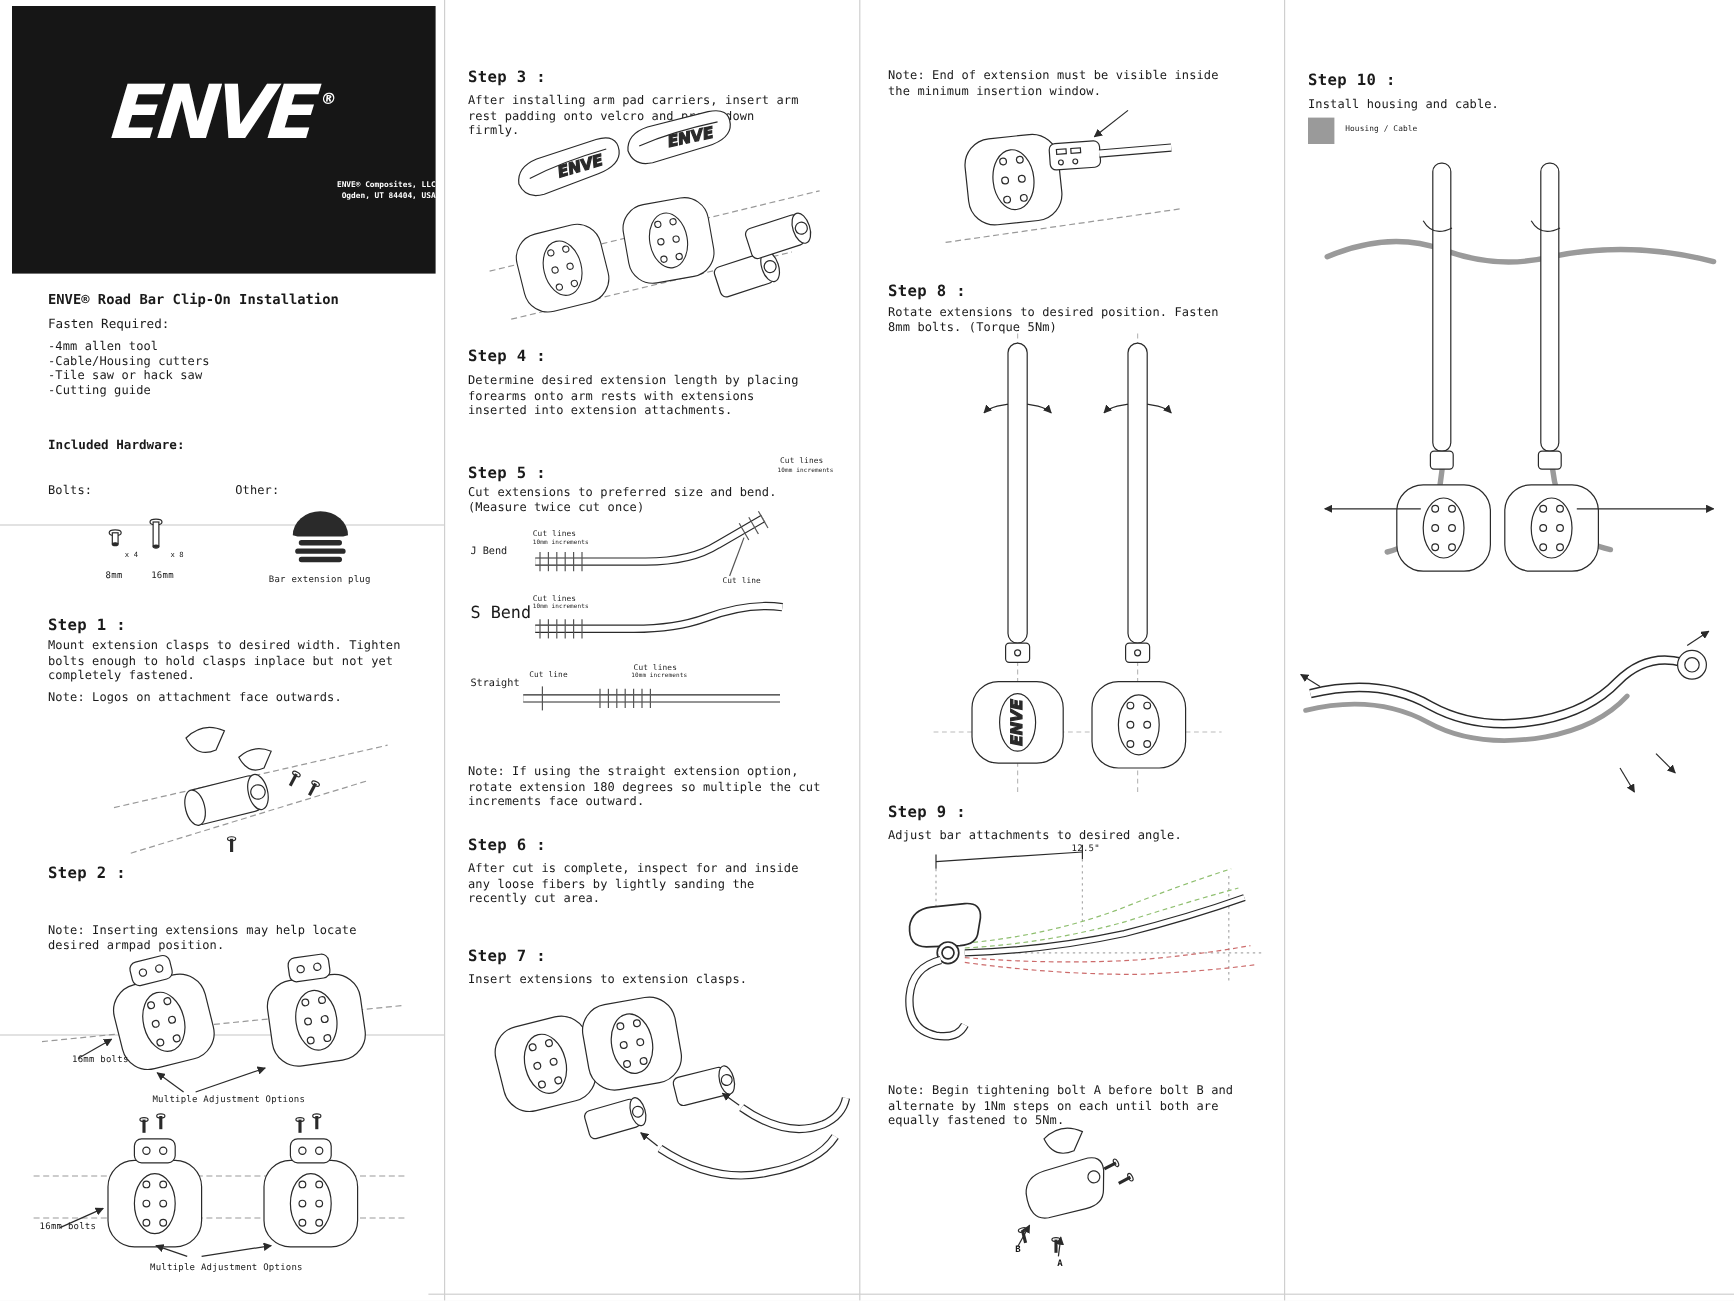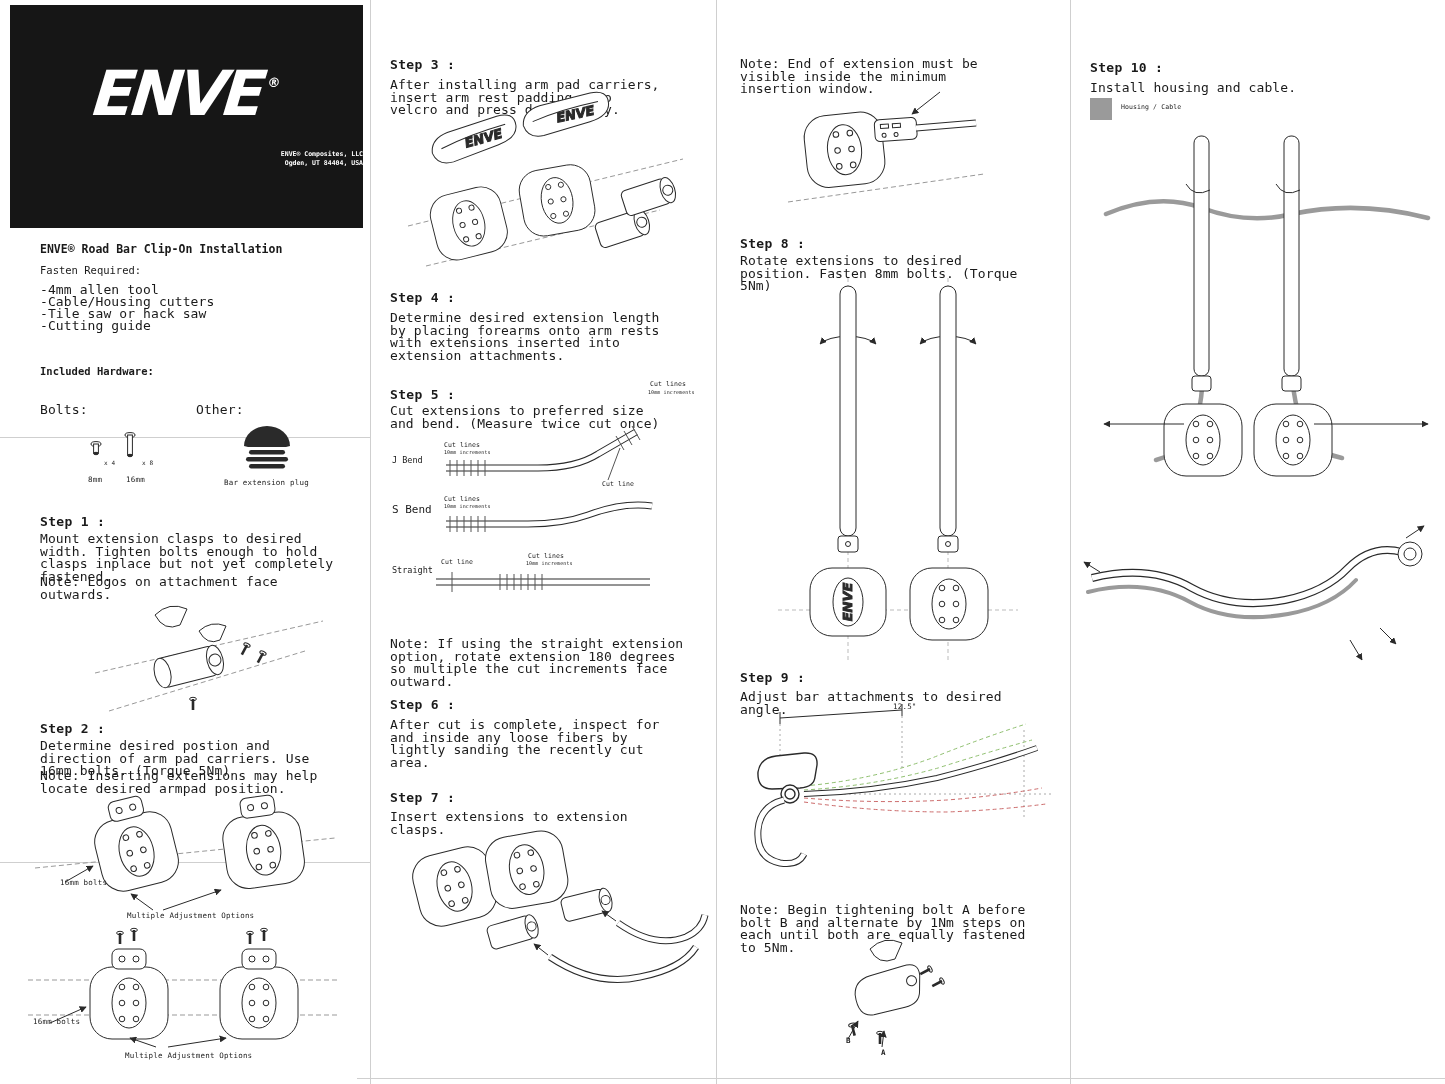--- a/index.html
+++ b/index.html
@@ -3,21 +3,21 @@
 <meta charset="utf-8">
 <style>
   *{margin:0;padding:0;box-sizing:border-box}
   html,body{background:#f5f5f5}
   .page{position:relative;width:1445px;height:1084px;background:#ffffff;
         font-family:"DejaVu Sans Mono","Liberation Mono",monospace;color:#1a1a1a;overflow:hidden}
   .abs{position:absolute}
   .vline{position:absolute;top:0;width:1px;height:1084px;background:#cfcfcf}
   .hline{position:absolute;height:1px;background:#cfcfcf}
   .step-h{font-size:13px;font-weight:bold;letter-spacing:.3px}
-  .body-t{font-size:13px;line-height:12.5px;letter-spacing:.1px}
+  .body-t{font-size:10px;line-height:12.5px;letter-spacing:.1px}
   .tiny{font-size:7.5px;letter-spacing:.2px}
   .micro{font-size:6px;letter-spacing:.1px;color:#222}
   .header-box{position:absolute;left:10px;top:5px;width:353px;height:223px;background:#161616;color:#fff}
   .logo{position:absolute;left:0;right:0;top:52px;text-align:center;
         font-family:"DejaVu Sans","Liberation Sans",sans-serif;font-weight:bold;font-style:italic;
         font-size:62px;letter-spacing:-4px;transform:skewX(-6deg)}
   .logo .reg{font-size:13px;vertical-align:28px;font-style:normal;letter-spacing:0;margin-left:4px}
   .company{position:absolute;left:0;right:0;top:145px;text-align:right;font-size:6.5px;line-height:9px;font-weight:bold}
   .legend-swatch{position:absolute;width:22px;height:22px;background:#9a9a9a}
   svg{overflow:visible;display:block}
@@ -122,21 +122,20 @@
         <ellipse cx="56" cy="15" rx="8" ry="15"></ellipse>
         <circle cx="56" cy="15" r="6" fill="none"></circle>
       </g>
     </g>
     <use href="#boltv" transform="translate(152,52) rotate(28)"></use>
     <use href="#boltv" transform="translate(168,60) rotate(28)"></use>
     <use href="#boltv" transform="translate(98,106)"></use>
   </svg>
 
   <div class="abs step-h" style="left:40px;top:721px">Step 2 :</div>
-  <div class="abs body-t" style="left:40px;top:740px;width:300px">Determine desired postion and direction of arm pad carriers. Use 16mm bolts. (Torque 5Nm)</div>
   <div class="abs body-t" style="left:40px;top:770px;width:300px">Note: Inserting extensions may help locate desired armpad position.</div>
 
   <svg class="d" style="left:35px;top:798px" width="300" height="118">
     <line x1="0" y1="70" x2="300" y2="40" stroke="#999" stroke-dasharray="5 3"></line>
     <g transform="translate(55,28) rotate(-14)">
         <use href="#pad"></use>
         <use href="#clamp-top"></use>
       </g>
     <g transform="translate(185,22) rotate(-8)">
         <use href="#pad"></use>
@@ -263,21 +262,21 @@
           <line x1="147" y1="142" x2="147" y2="158"></line>
         <line x1="154" y1="142" x2="154" y2="158"></line>
       </g>
       <line x1="64" y1="140" x2="64" y2="160" stroke="#555"></line>
     </g>
   </svg>
   <div class="abs" style="left:392px;top:455px;font-size:8.5px">J Bend</div>
   <div class="abs micro" style="left:444px;top:441px;font-size:6.5px">Cut lines</div>
   <div class="abs micro" style="left:444px;top:449px;font-size:5px">10mm increments</div>
   <div class="abs micro" style="left:602px;top:480px;font-size:6.5px">Cut line</div>
-  <div class="abs" style="left:392px;top:503px;font-size:11px">S Bend</div>
+  <div class="abs" style="left:392px;top:503px;font-size:14px">S Bend</div>
   <div class="abs micro" style="left:444px;top:495px;font-size:6.5px">Cut lines</div>
   <div class="abs micro" style="left:444px;top:503px;font-size:5px">10mm increments</div>
   <div class="abs" style="left:392px;top:565px;font-size:8.5px">Straight</div>
   <div class="abs micro" style="left:441px;top:558px;font-size:6.5px">Cut line</div>
   <div class="abs micro" style="left:528px;top:552px;font-size:6.5px">Cut lines</div>
   <div class="abs micro" style="left:526px;top:560px;font-size:5px">10mm increments</div>
 
   <div class="abs body-t" style="left:390px;top:638px;width:298px">Note: If using the straight extension option, rotate extension 180 degrees so multiple the cut increments face outward.</div>
 
   <div class="abs step-h" style="left:390px;top:697px">Step 6 :</div>

